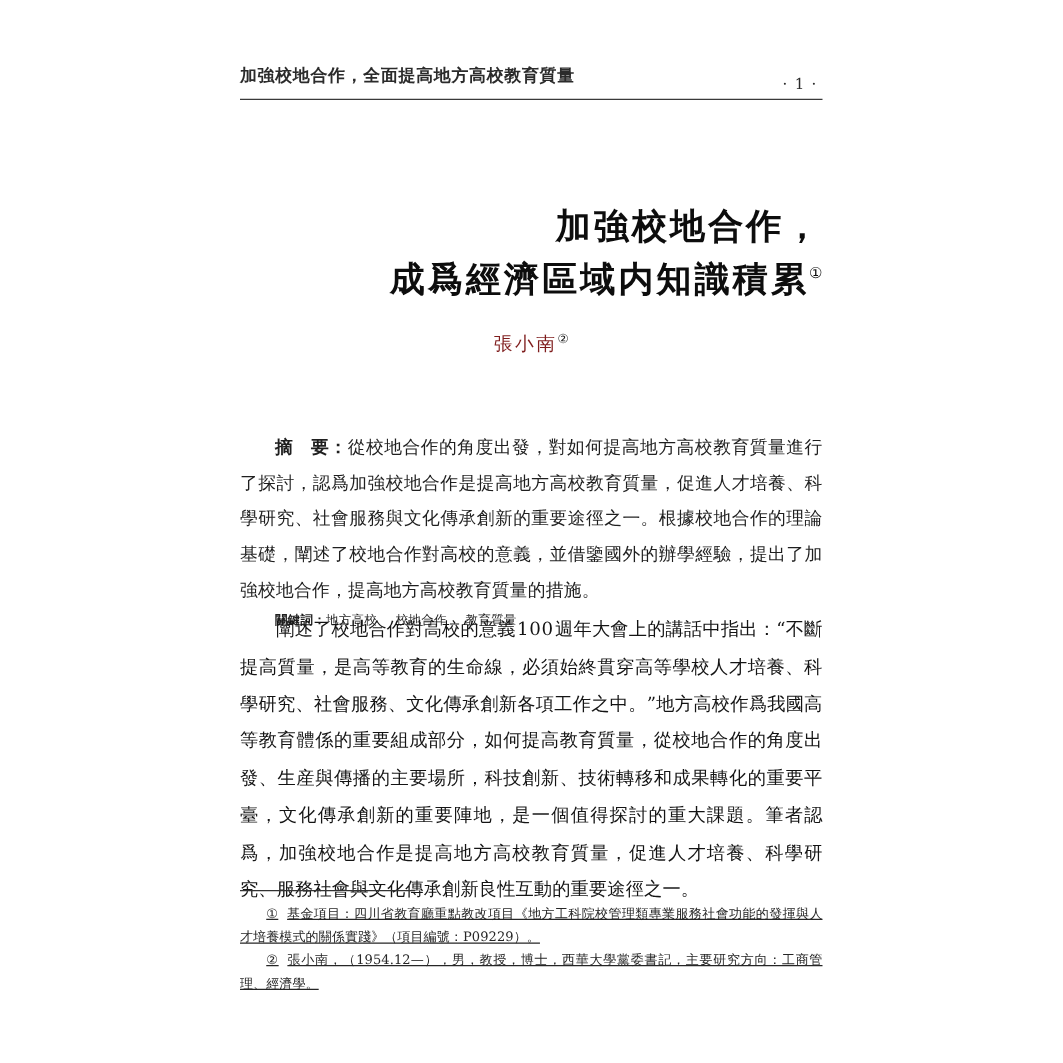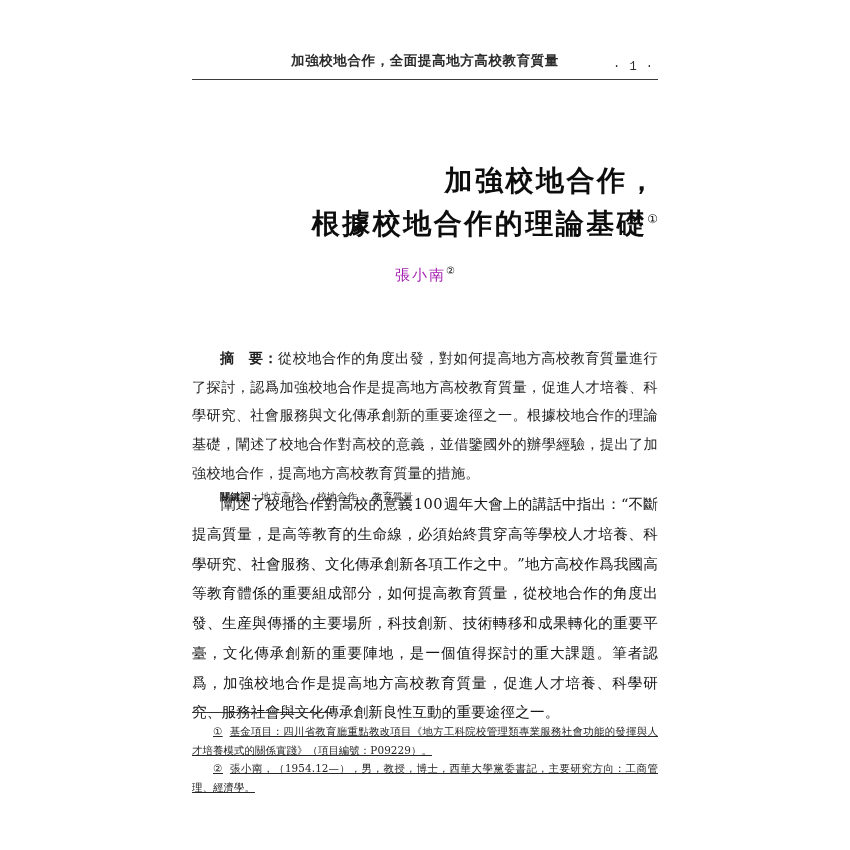--- a/index.html
+++ b/index.html
@@ -32,24 +32,22 @@
   
   .header {
     position: absolute;
     left: 0;
     top: 52px;
     width: 466px;
   }
   .header-row {
     display: flex;
     align-items: baseline;
-    justify-content: center;
     position: relative;
     height: 22px;
-    font-family: Liberation Mono, monospace;
   }
   .header-title {
     font-size: 13.5px;
     letter-spacing: 0.6px;
     color: #2b2b2b;
     font-weight: 600;
     white-space: nowrap;
   }
   .header-pageno {
     position: absolute;
@@ -93,21 +91,21 @@
   .author-block {
     position: absolute;
     left: 0;
     top: 265px;
     width: 466px;
     text-align: center;
   }
   .author-name {
     font-size: 15px;
     letter-spacing: 2px;
-    color: #a21caf;
+    color: #7f1d1d;
   }
   .author-sup {
     font-size: 10px;
     vertical-align: super;
     letter-spacing: 0;
   }
 
   
   .abstract-block {
     position: absolute;
@@ -205,21 +203,21 @@
     <div class="header">
       <div class="header-row">
         <span class="header-title">加強校地合作，全面提高地方高校教育質量</span>
         <span class="header-pageno">· 1 ·</span>
       </div>
       <div class="header-rule"></div>
     </div>
 
     <div class="title-block">
       <div class="title-line">加強校地合作，</div>
-      <div class="title-line"><span>根據校地合作的理論基礎</span><span class="title-sup">①</span></div>
+      <div class="title-line"><span>成爲經濟區域内知識積累</span><span class="title-sup">①</span></div>
     </div>
 
     <div class="author-block">
       <span class="author-name">張小南</span><span class="author-sup">②</span>
     </div>
 
     <div class="abstract-block">
       <p class="abstract-para"><span class="lbl">摘</span><span class="lbl-gap"></span><span class="lbl">要</span><span class="lbl">：</span><span>從校地合作的角度出發，對如何提高地方高校教育質量進行了探討，認爲加強校地合作是提高地方高校教育質量，促進人才培養、科學研究、社會服務與文化傳承創新的重要途徑之一。根據校地合作的理論基礎，闡述了校地合作對高校的意義，並借鑒國外的辦學經驗，提出了加強校地合作，提高地方高校教育質量的措施。</span></p>
 
       <p class="kw-para"><span class="lbl">關鍵詞：</span><span>地方高校</span><span class="kw-sep"></span><span>校地合作</span><span class="kw-sep"></span><span>教育質量</span></p>

